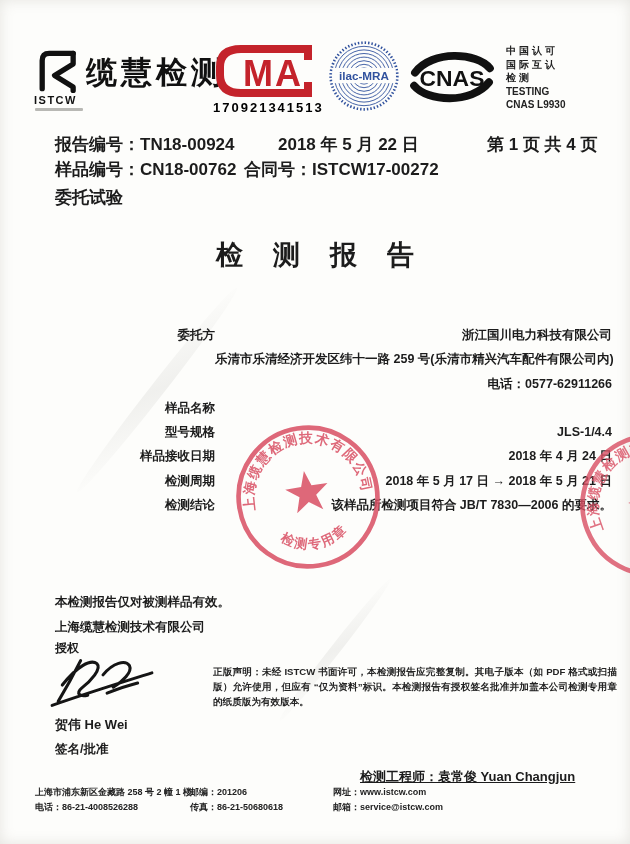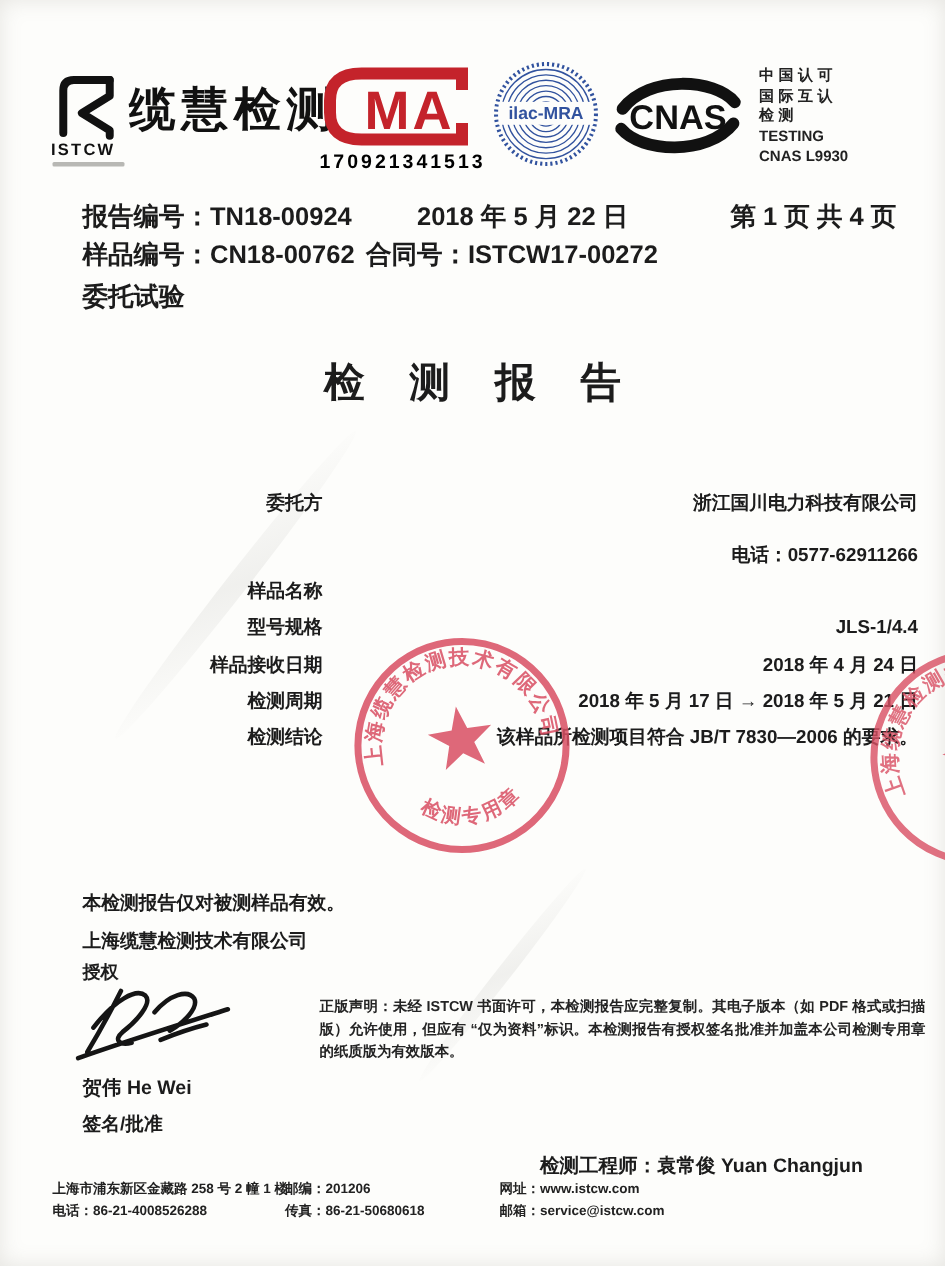--- a/index.html
+++ b/index.html
@@ -110,20 +110,21 @@
 
   <div class="abs title">检测报告</div>
 
   <div class="abs fields">
     <div class="field-row">
         <div class="field-label">委托方</div>
         <div class="field-value">浙江国川电力科技有限公司</div>
       </div>
     <div class="field-row">
         <div class="field-label"></div>
+        <div class="field-value">乐清市乐清经济开发区纬十一路 259 号(乐清市精兴汽车配件有限公司内)</div>
       </div>
     <div class="field-row">
         <div class="field-label"></div>
         <div class="field-value">电话：0577-62911266</div>
       </div>
     <div class="field-row">
         <div class="field-label">样品名称</div>
       </div>
     <div class="field-row">
         <div class="field-label">型号规格</div>
@@ -185,21 +186,21 @@
     <svg width="112" height="64" viewBox="0 0 110 62">
       <path d="M34,10 C26,26 18,40 12,50 M16,34 C30,16 44,8 50,13 C55,18 44,30 35,37 C29,42 33,46 41,44 M56,24 C66,12 78,9 82,15 C85,21 75,31 66,36 M60,42 C70,38 82,34 90,32 M6,54 C34,44 66,34 104,22" fill="none" stroke="#151515" stroke-width="3" stroke-linecap="round"></path>
     </svg>
   </div>
 
   <div class="abs closing-line" style="left:55px;top:716px;font-size:13px;">贺伟  He Wei</div>
   <div class="abs closing-line" style="left:55px;top:741px;">签名/批准</div>
 
   <div class="abs disclaimer">正版声明：未经 ISTCW 书面许可，本检测报告应完整复制。其电子版本（如 PDF 格式或扫描版）允许使用，但应有 “仅为资料”标识。本检测报告有授权签名批准并加盖本公司检测专用章的纸质版为有效版本。</div>
 
-  <div class="abs closing-line" style="left:360px;top:768px;font-size:13px;"><span>检测工程师：</span><span>袁常俊 Yuan Changjun</span></div>
+  <div class="abs closing-line" style="left:360px;top:768px;font-size:13px;text-decoration:underline;"><span>检测工程师：</span><span>袁常俊 Yuan Changjun</span></div>
 
   <div class="abs footer-col" style="left:35px;top:785px;">
     <div>上海市浦东新区金藏路 258 号 2 幢 1 楼</div>
     <div><span>电话：</span><span>86-21-4008526288</span></div>
   </div>
   <div class="abs footer-col" style="left:190px;top:785px;">
     <div><span>邮编：</span><span>201206</span></div>
     <div><span>传真：</span><span>86-21-50680618</span></div>
   </div>
   <div class="abs footer-col" style="left:333px;top:785px;">

